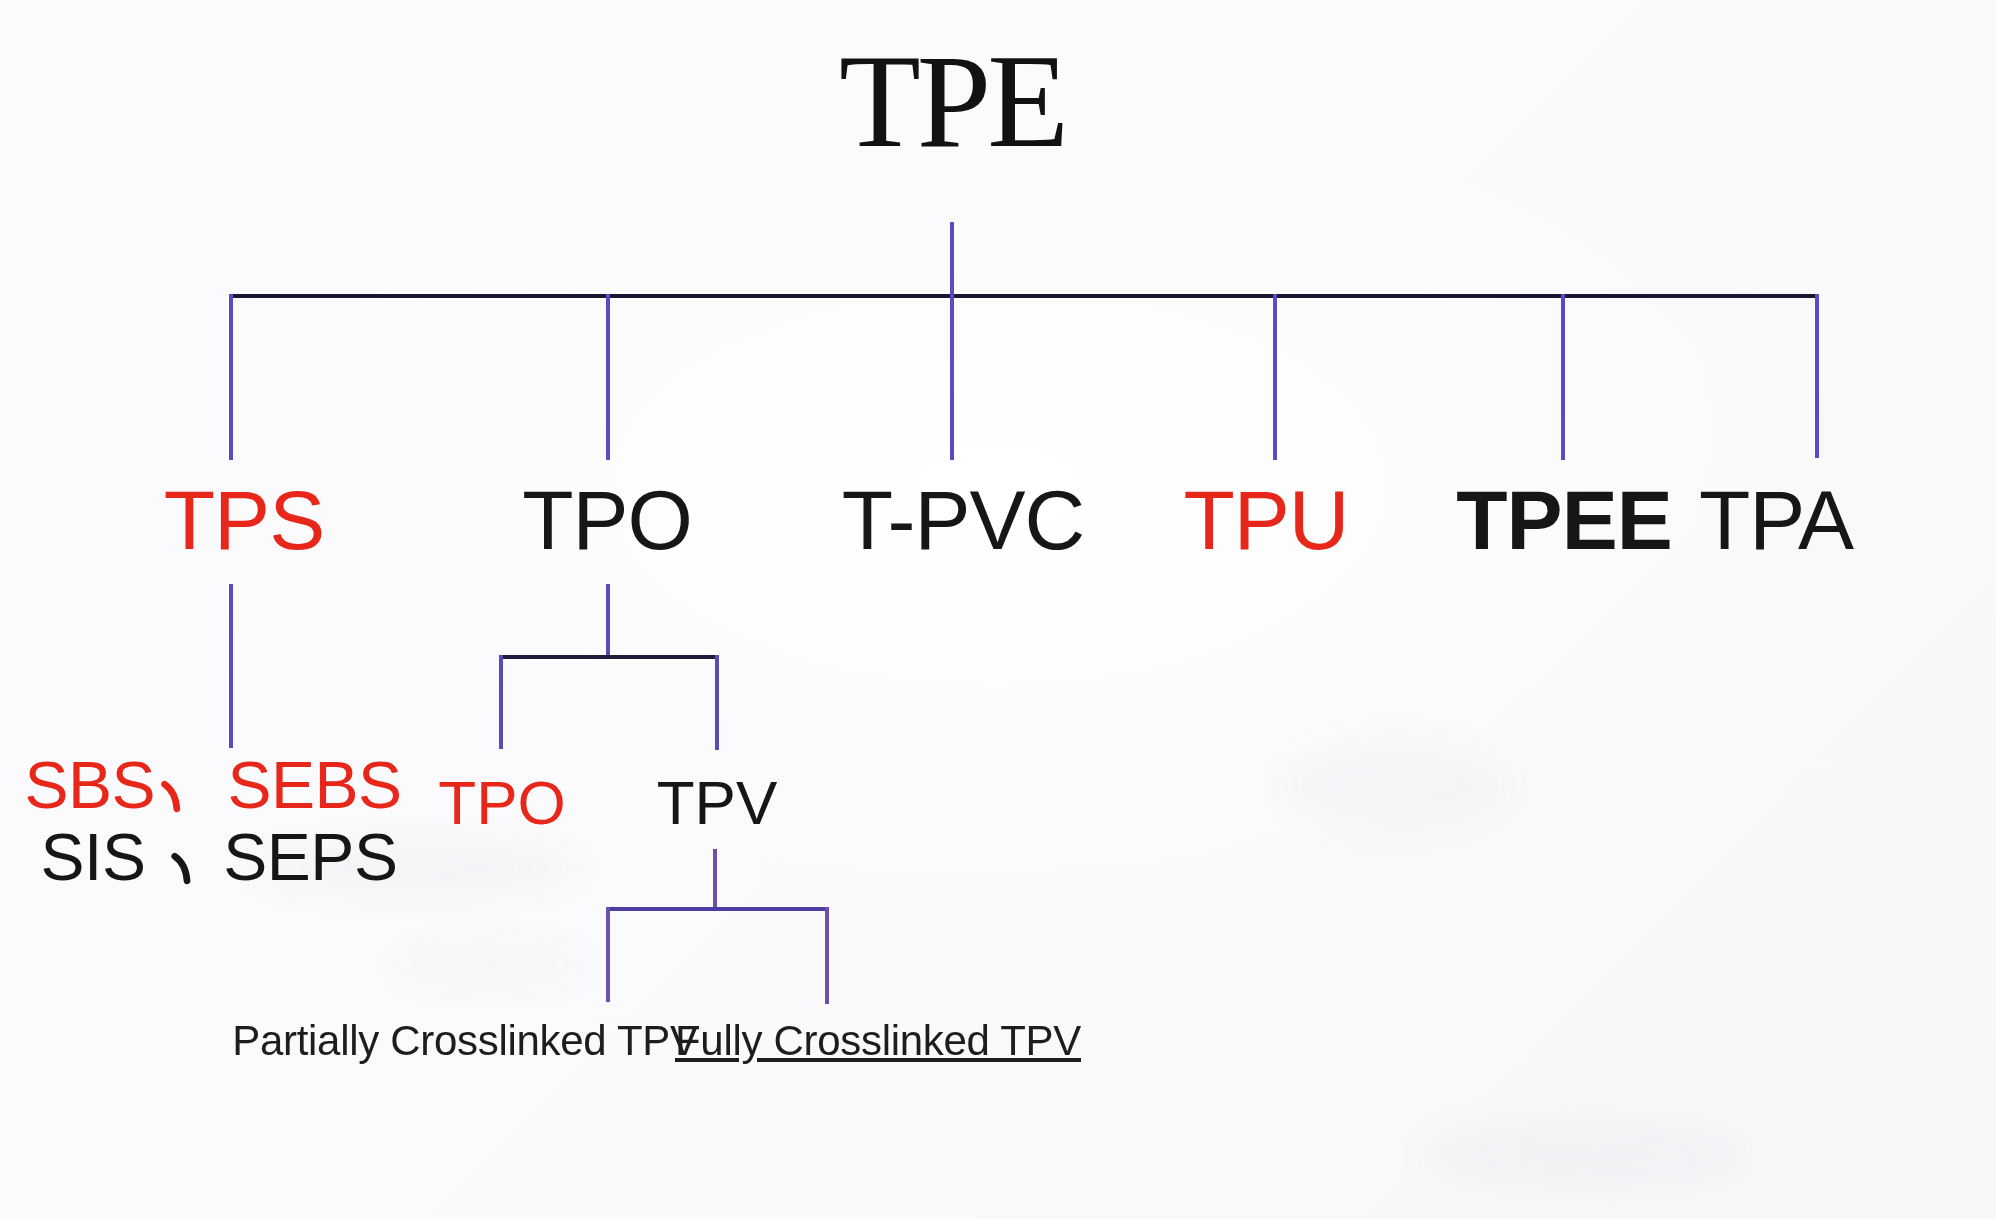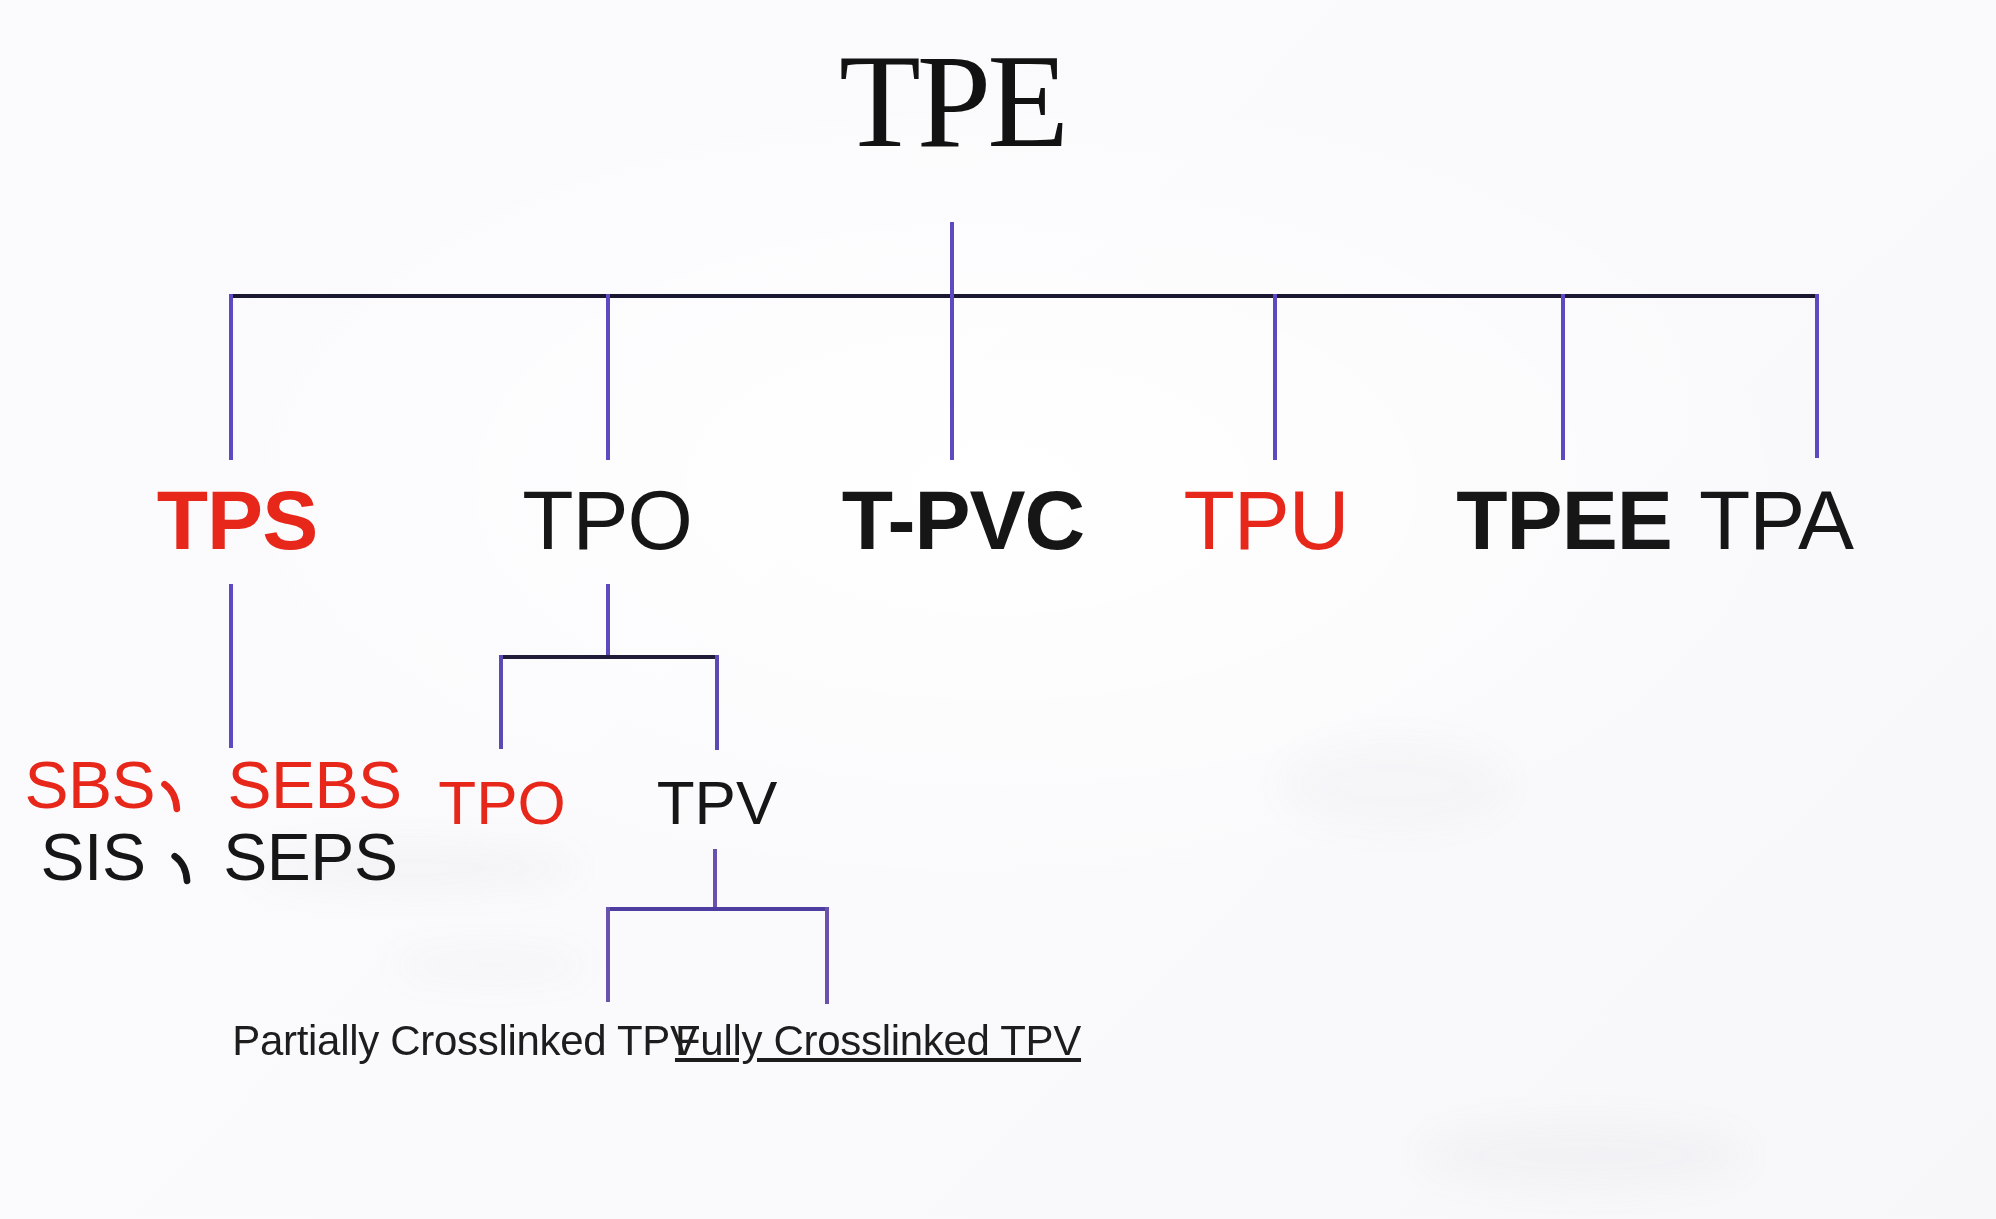--- a/index.html
+++ b/index.html
@@ -46,23 +46,23 @@
   #e-b1-r     {left:715px;top:655px;height:95px;background:#5c49b4;}
   #e-tpv-stem {left:713px;top:849px;height:62px;background:var(--bracket-drop);}
   #e-b2       {left:606px;top:907px;width:223px;background:var(--bracket-purple);}
   #e-b2-l     {left:606px;top:907px;height:95px;background:var(--bracket-drop);}
   #e-b2-r     {left:825px;top:907px;height:97px;background:var(--bracket-drop);}
 
   
   .node{position:absolute;transform:translateX(-50%);line-height:1;white-space:nowrap;color:var(--black);}
   #n-tpe{left:952px;top:34px;font-family:"Liberation Serif",serif;font-size:134px;letter-spacing:-4px;color:#121212;}
   .lvl1{top:478px;font-size:84px;letter-spacing:-1px;}
-  #n-tps {left:237px;color:var(--red);font-weight:bold;}
+  #n-tps {left:244px;color:var(--red);}
   #n-tpo {left:607px;}
-  #n-tpvc{left:963px;font-weight:bold;}
+  #n-tpvc{left:963px;}
   #n-tpu {left:1266px;color:var(--red);}
   #n-tpee{left:1564px;font-weight:bold;}
   #n-tpa {left:1776px;}
   .lvl2{font-size:66px;letter-spacing:-.5px;}
   #n-sbs{left:213px;top:752px;color:var(--red);}
   #n-sis{left:219px;top:824px;}
   .lvl3{top:772px;font-size:62px;}
   #n-tpo2{left:502px;color:var(--red);}
   #n-tpv {left:717px;}
   .lvl4{top:1020px;font-size:42px;letter-spacing:-.3px;color:#1d1d1d;}

